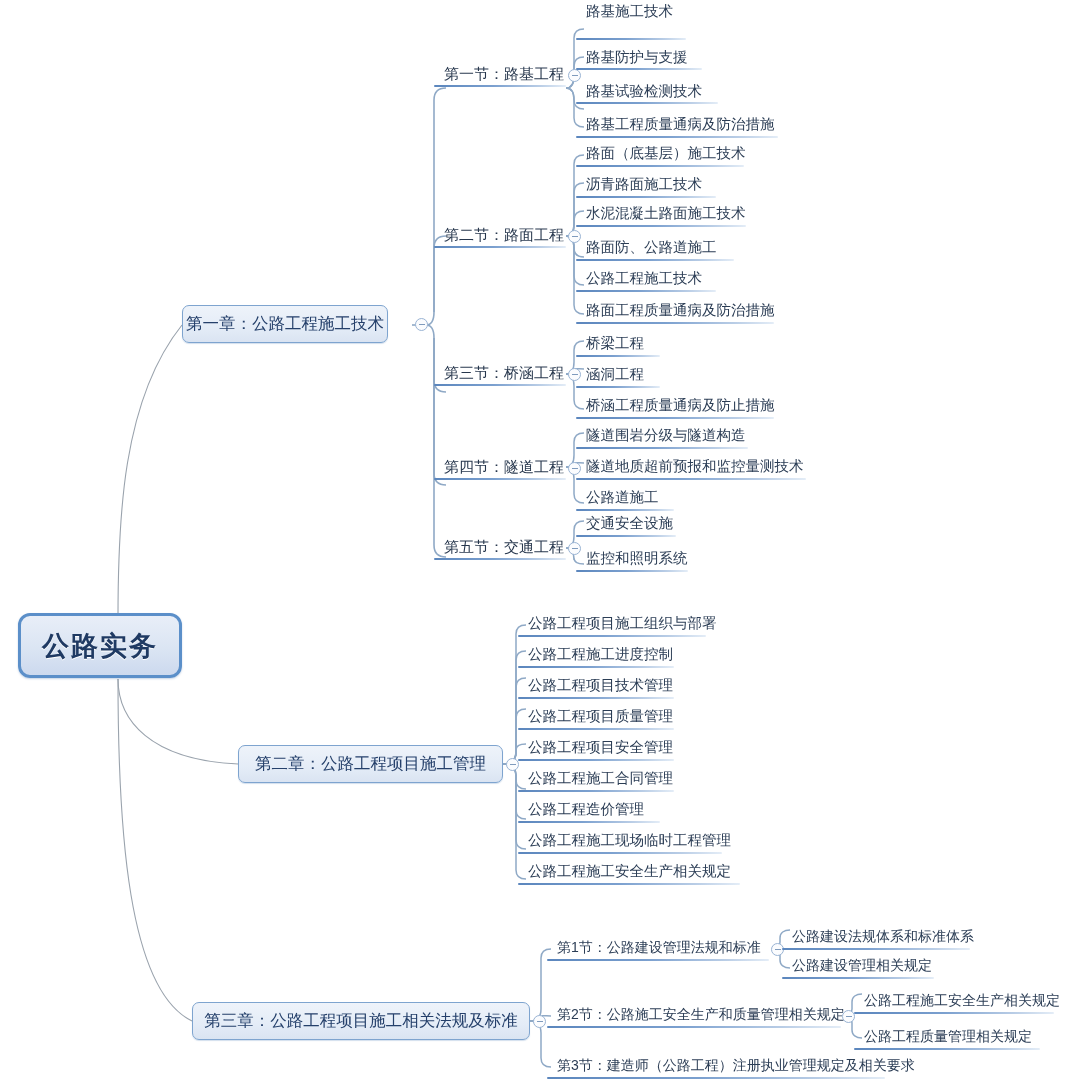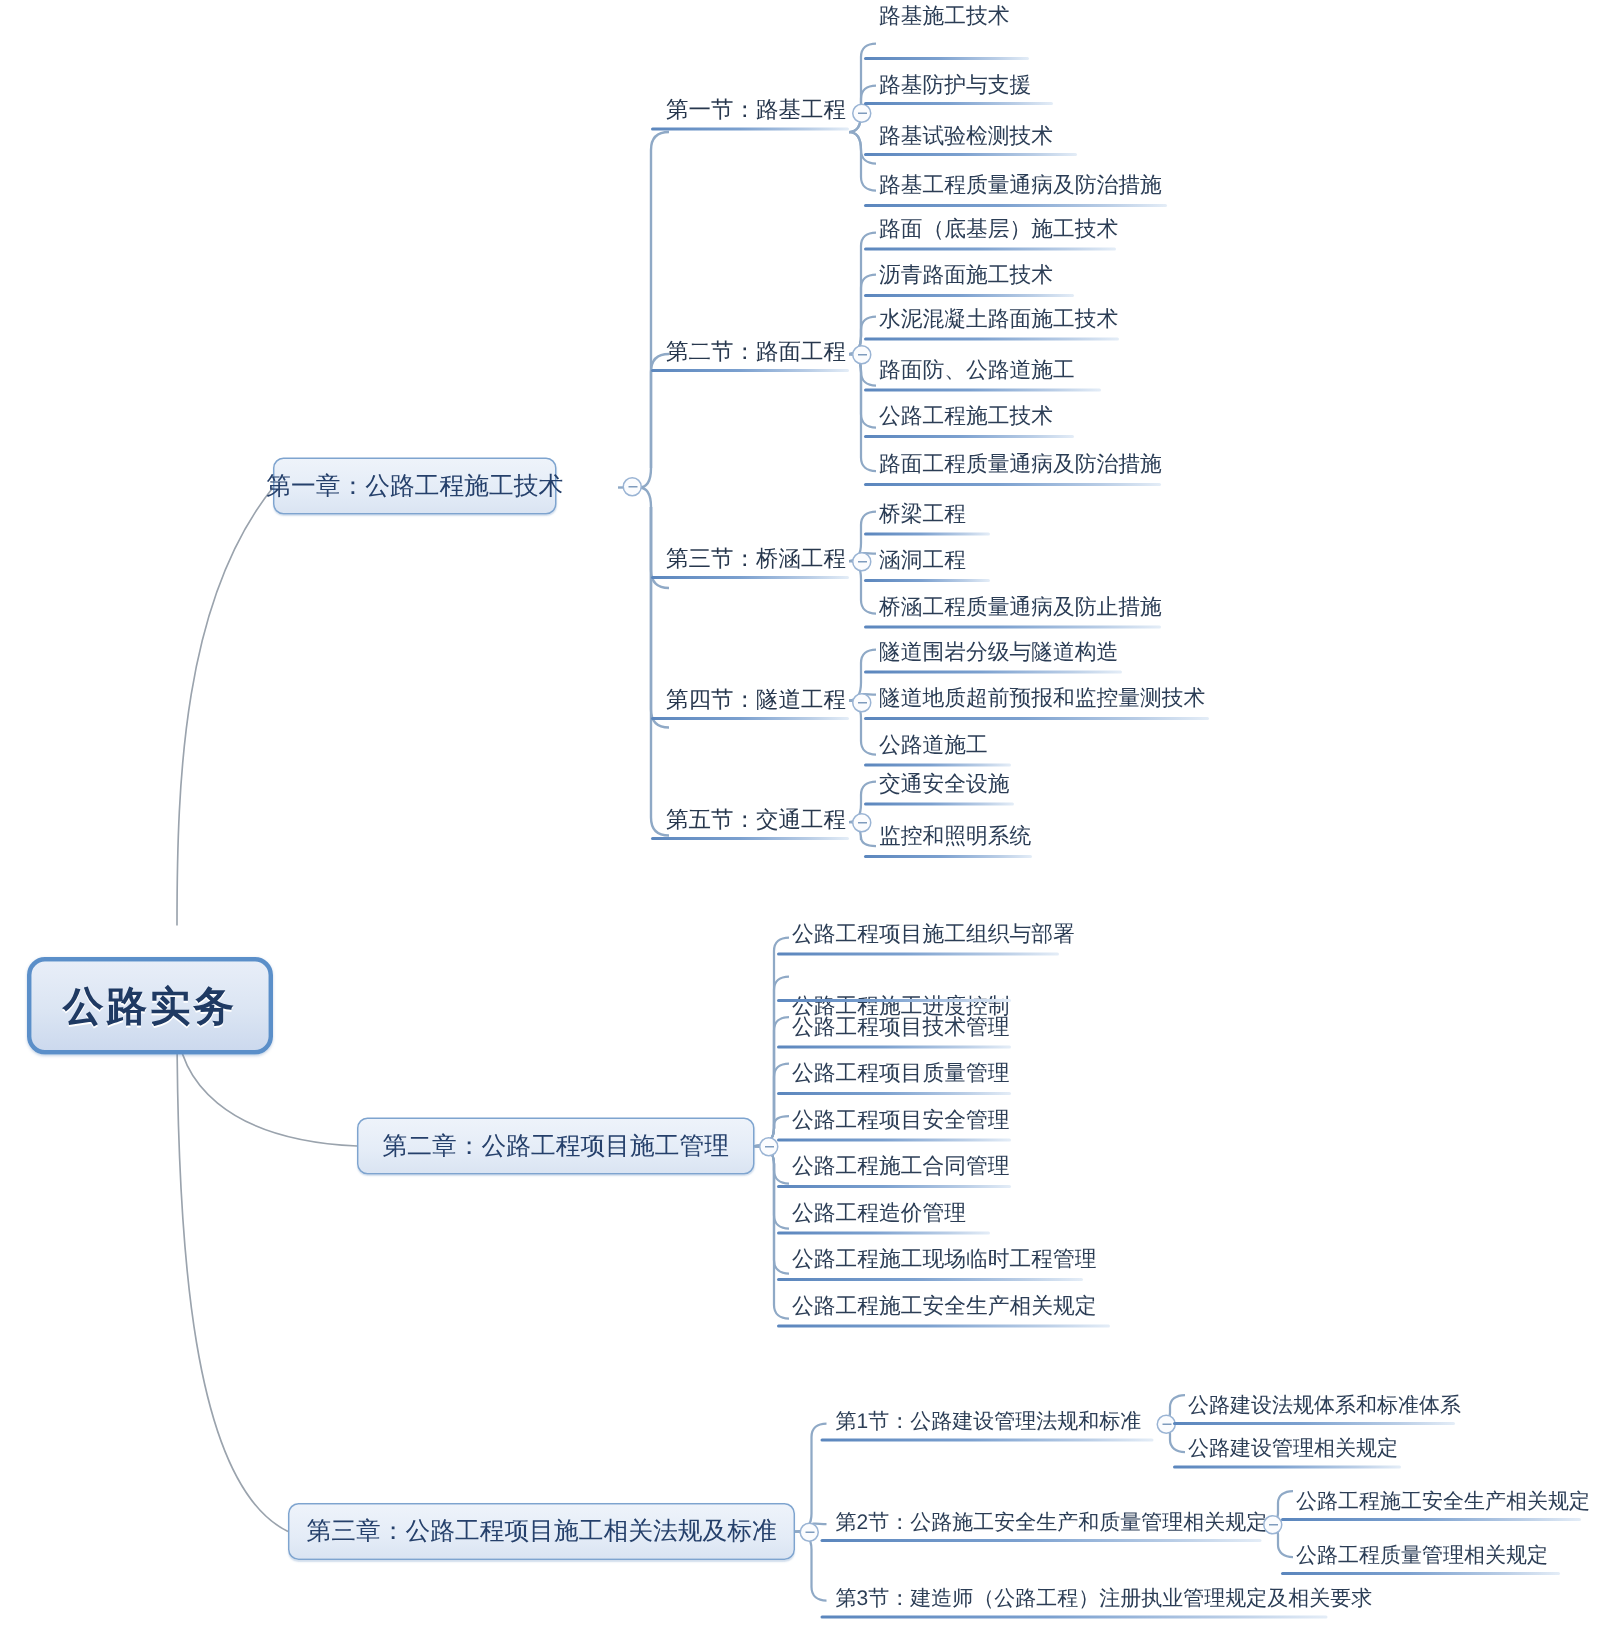--- a/index.html
+++ b/index.html
@@ -156,25 +156,25 @@
       <path d="M772 949 C 778 949, 780 946, 780 942 V 938 C 780 933, 784 930, 790 930"></path>
       <path d="M772 949 C 778 949, 780 952, 780 956 V 960 C 780 965, 784 968, 790 968"></path>
     </g>
 
     <g fill="none" stroke="#8fa9c6" stroke-width="1.5">
       <path d="M843 1016 C 850 1016, 852 1013, 852 1009 V 1002 C 852 997, 856 994, 862 994"></path>
       <path d="M843 1016 C 850 1016, 852 1019, 852 1023 V 1030 C 852 1035, 856 1038, 862 1038"></path>
     </g>
   </svg>
 
-  <div class="root-node" style="left:18px;top:638px;width:164px;height:65px;">
+  <div class="root-node" style="left:18px;top:613px;width:164px;height:65px;">
     <span class="txt">公路实务</span>
   </div>
 
-  <div class="chapter-node" style="left:182px;top:305px;width:189px;height:38px;">
+  <div class="chapter-node" style="left:182px;top:305px;width:206px;height:38px;">
     <span class="txt">第一章：公路工程施工技术</span>
   </div>
   <div class="toggle" style="left:415px;top:318px;"></div>
 
   <div class="node-label sec" style="left:444px;top:66px;">第一节：路基工程</div>
   <div class="underline" style="left:434px;top:85px;width:132px;"></div>
   <div class="toggle" style="left:568px;top:69px;"></div>
 
   <div class="node-label leaf" style="left:586px;top:4px;">路基施工技术</div>
   <div class="underline thin" style="left:576px;top:38px;width:110px;"></div>
@@ -247,21 +247,21 @@
   <div class="underline thin" style="left:576px;top:570px;width:112px;"></div>
 
   <div class="chapter-node" style="left:238px;top:745px;width:265px;height:38px;">
     <span class="txt">第二章：公路工程项目施工管理</span>
   </div>
   <div class="toggle" style="left:506px;top:758px;"></div>
 
   <div class="node-label leaf" style="left:528px;top:616px;">公路工程项目施工组织与部署</div>
   <div class="underline thin" style="left:518px;top:635px;width:188px;"></div>
 
-  <div class="node-label leaf" style="left:528px;top:647px;margin-top:17px;">公路工程施工进度控制</div>
+  <div class="node-label leaf" style="left:528px;top:647px;">公路工程施工进度控制</div>
   <div class="underline thin" style="left:518px;top:666px;width:156px;"></div>
 
   <div class="node-label leaf" style="left:528px;top:678px;">公路工程项目技术管理</div>
   <div class="underline thin" style="left:518px;top:697px;width:156px;"></div>
 
   <div class="node-label leaf" style="left:528px;top:709px;">公路工程项目质量管理</div>
   <div class="underline thin" style="left:518px;top:728px;width:156px;"></div>
 
   <div class="node-label leaf" style="left:528px;top:740px;">公路工程项目安全管理</div>
   <div class="underline thin" style="left:518px;top:759px;width:156px;"></div>

